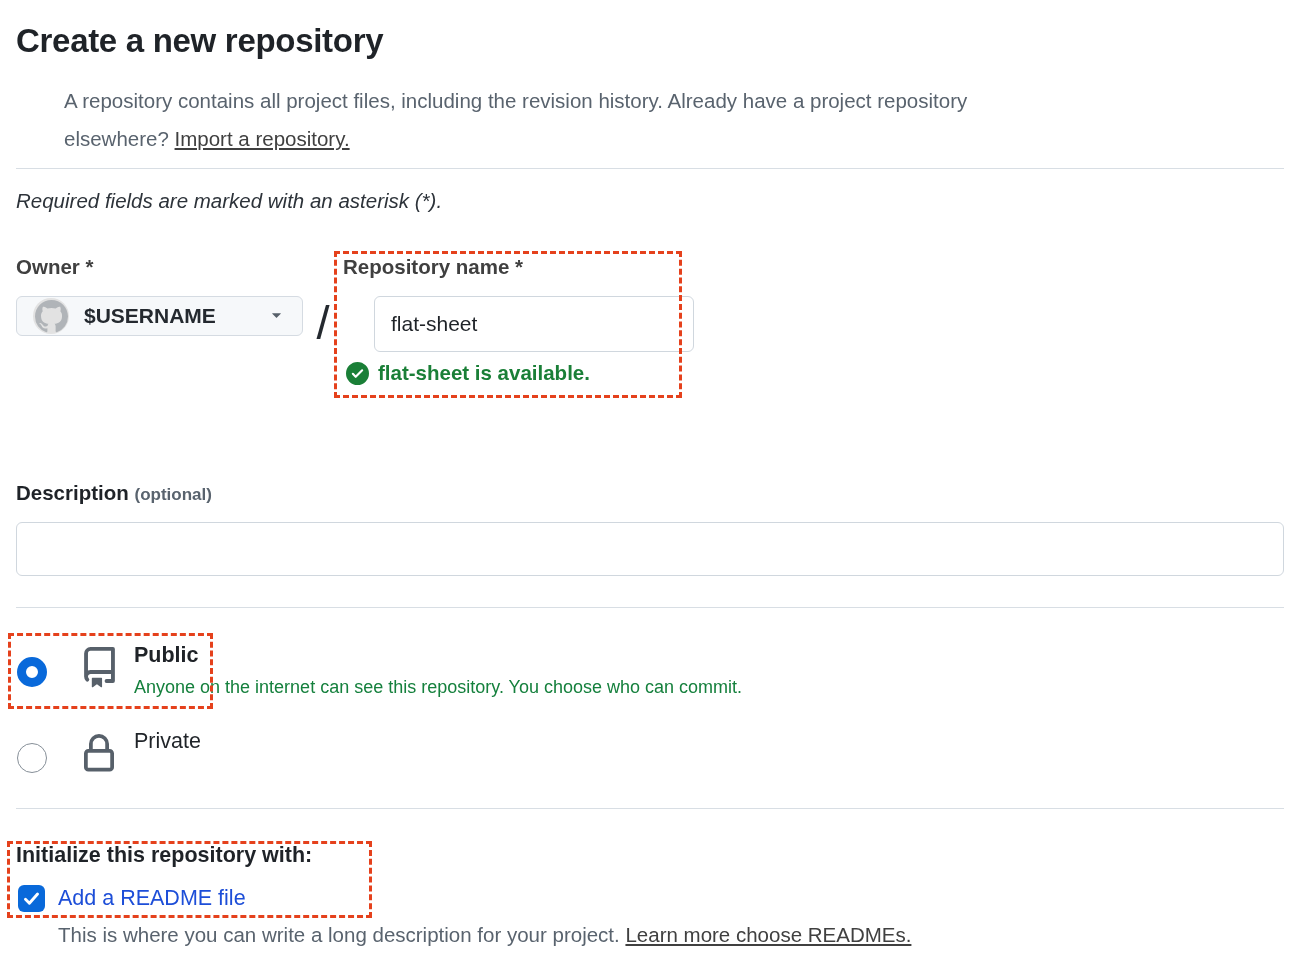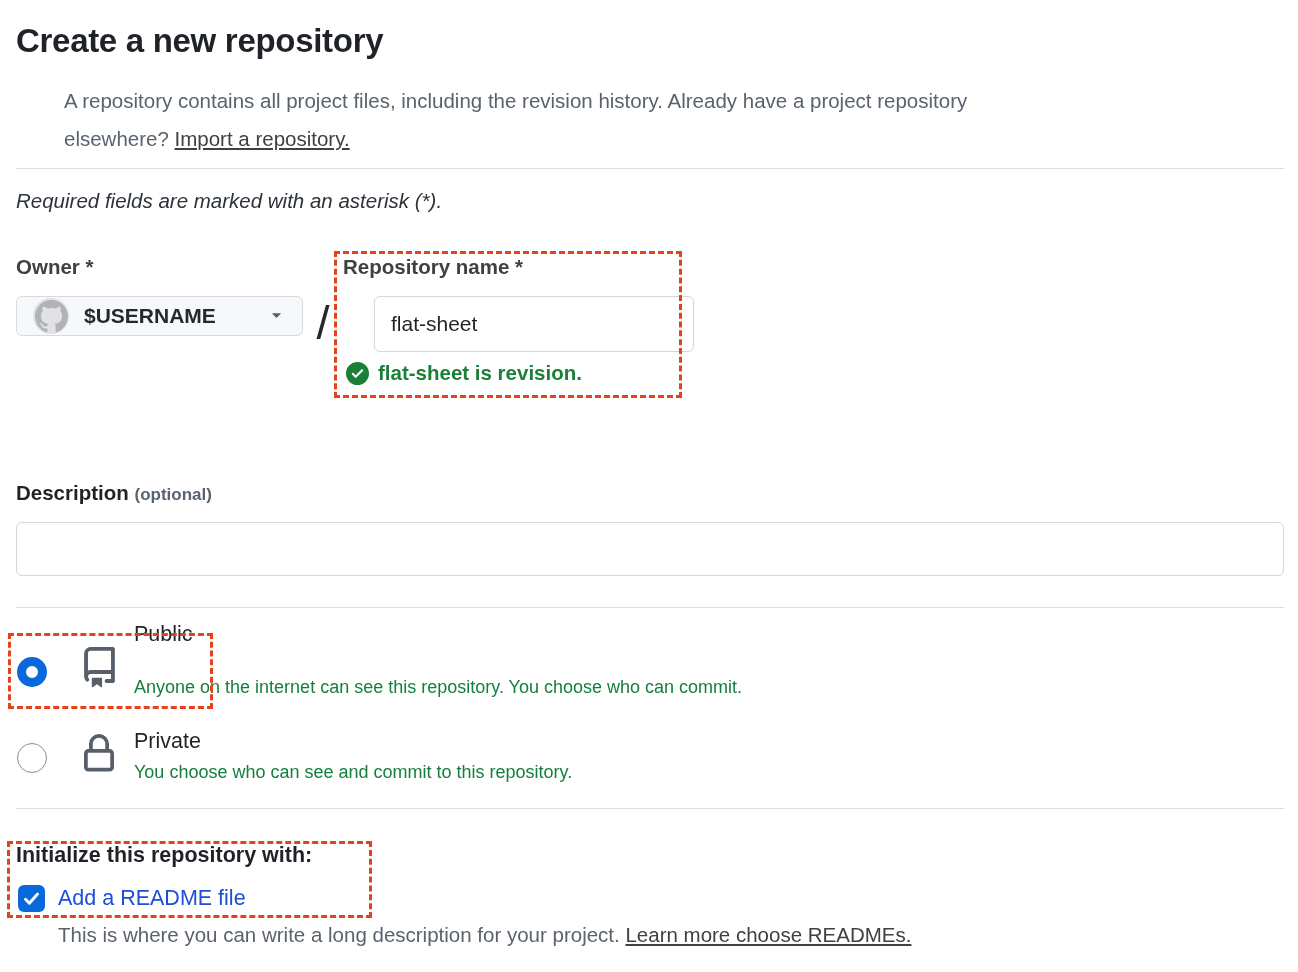--- a/index.html
+++ b/index.html
@@ -65,21 +65,21 @@
 
   .radio { width:30px; height:30px; border-radius:50%; background:#fff; cursor:pointer; }
   .radio-selected   { left:17px; top:657px; border:9px solid #0969da; }
   .radio-unselected { left:17px; top:743px; border:1.5px solid #868f98; }
 
   .vis-icon svg { fill:#57606a; }
   .book-icon { left:79px; top:647px; } .book-icon svg { width:41px; height:41px; }
   .lock-icon { left:79px; top:734px; } .lock-icon svg { width:40px; height:40px; }
 
   .vis-label { font-size:21.5px; color:#1f2328; cursor:pointer; }
-  .public-label  { left:134px; top:622px; }
+  .public-label  { left:134px; top:643px;font-weight:bold; }
   .private-label { left:134px; top:729px; }
   .vis-desc { font-size:18px; color:#15803d; }
   .public-desc  { left:134px; top:677px; }
   .private-desc { left:134px; top:762px; }
 
   .init-heading { left:16px; top:843px; font-size:21.5px; font-weight:700; }
 
   .checkbox {
     left:18px; top:885px; width:27px; height:27px; border-radius:6px;
     background:#0969da; display:flex; align-items:center; justify-content:center; cursor:pointer;
@@ -124,21 +124,21 @@
 
   <div class="abs slash">/</div>
 
   <label class="abs field-label repo-label">Repository name *</label>
   <input class="abs text-input repo-input" type="text" value="flat-sheet" style="">
 
   <div class="abs availability">
     <svg viewBox="0 0 16 16">
         <path d="M8 16A8 8 0 1 1 8 0a8 8 0 0 1 0 16Zm3.78-9.72a.751.751 0 0 0-.018-1.042.751.751 0 0 0-1.042-.018L6.75 9.19 5.28 7.72a.751.751 0 0 0-1.042.018.751.751 0 0 0-.018 1.042l2 2a.75.75 0 0 0 1.06 0Z"></path>
       </svg>
-    <span>flat-sheet is revision.</span>
+    <span>flat-sheet is available.</span>
   </div>
 
 
   <label class="abs desc-label">
     <span>Description</span>
     <span class="optional">(optional)</span>
   </label>
   <input class="abs text-input desc-input" type="text" value="" style="">
 
   <div class="abs divider" style="top:607px"></div>
@@ -152,21 +152,20 @@
   <div class="abs vis-label public-label">Public</div>
   <div class="abs vis-desc public-desc">Anyone on the internet can see this repository. You choose who can commit.</div>
 
   <div class="abs radio radio-unselected"></div>
   <span class="abs vis-icon lock-icon">
     <svg viewBox="0 0 16 16">
         <path d="M4 4a4 4 0 0 1 8 0v2h.25c.966 0 1.75.784 1.75 1.75v5.5A1.75 1.75 0 0 1 12.25 15h-8.5A1.75 1.75 0 0 1 2 13.25v-5.5C2 6.784 2.784 6 3.75 6H4Zm8.25 3.5h-8.5a.25.25 0 0 0-.25.25v5.5c0 .138.112.25.25.25h8.5a.25.25 0 0 0 .25-.25v-5.5a.25.25 0 0 0-.25-.25ZM10.5 6V4a2.5 2.5 0 1 0-5 0v2Z"></path>
       </svg>
   </span>
   <div class="abs vis-label private-label">Private</div>
-  <div class="abs vis-desc private-desc">You choose who can see and commit to this repository.</div>
 
   <div class="abs divider" style="top:808px"></div>
 
   <div class="abs init-heading">Initialize this repository with:</div>
 
   <div class="abs checkbox">
     <svg viewBox="0 0 16 16">
         <path d="M3.4 8.6 6.4 11.6 12.6 4.6"></path>
       </svg>
   </div>

